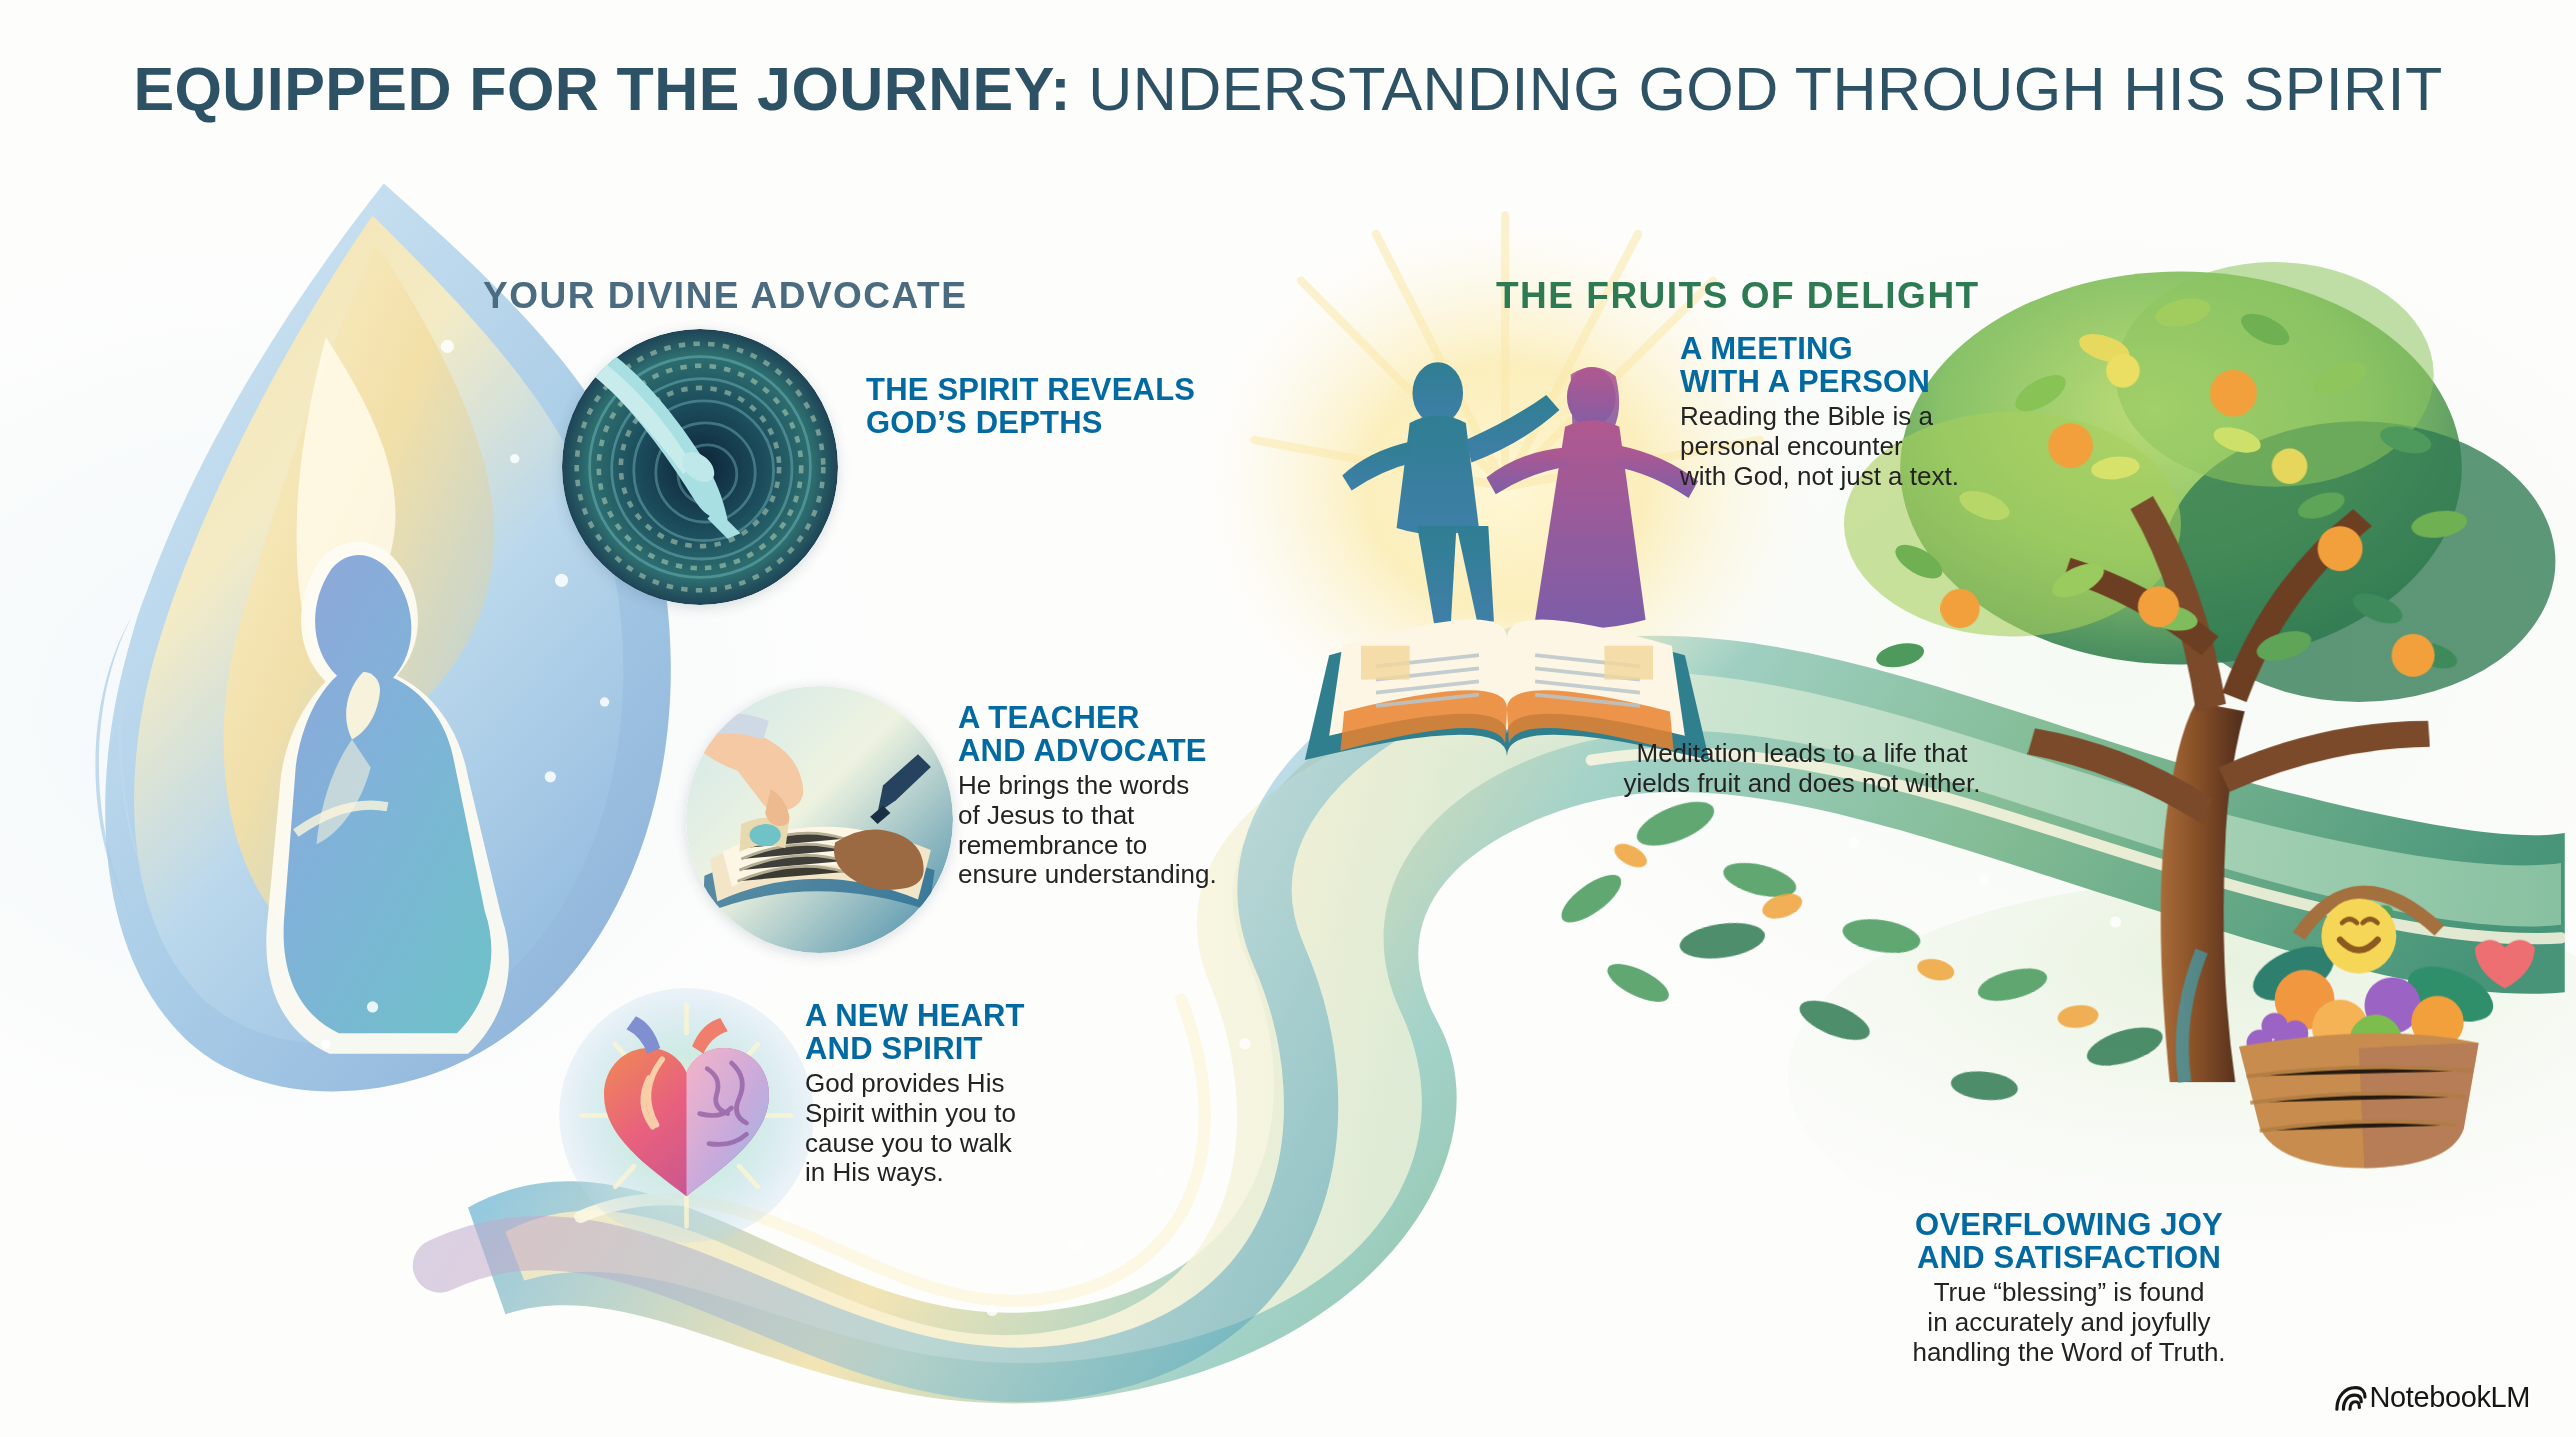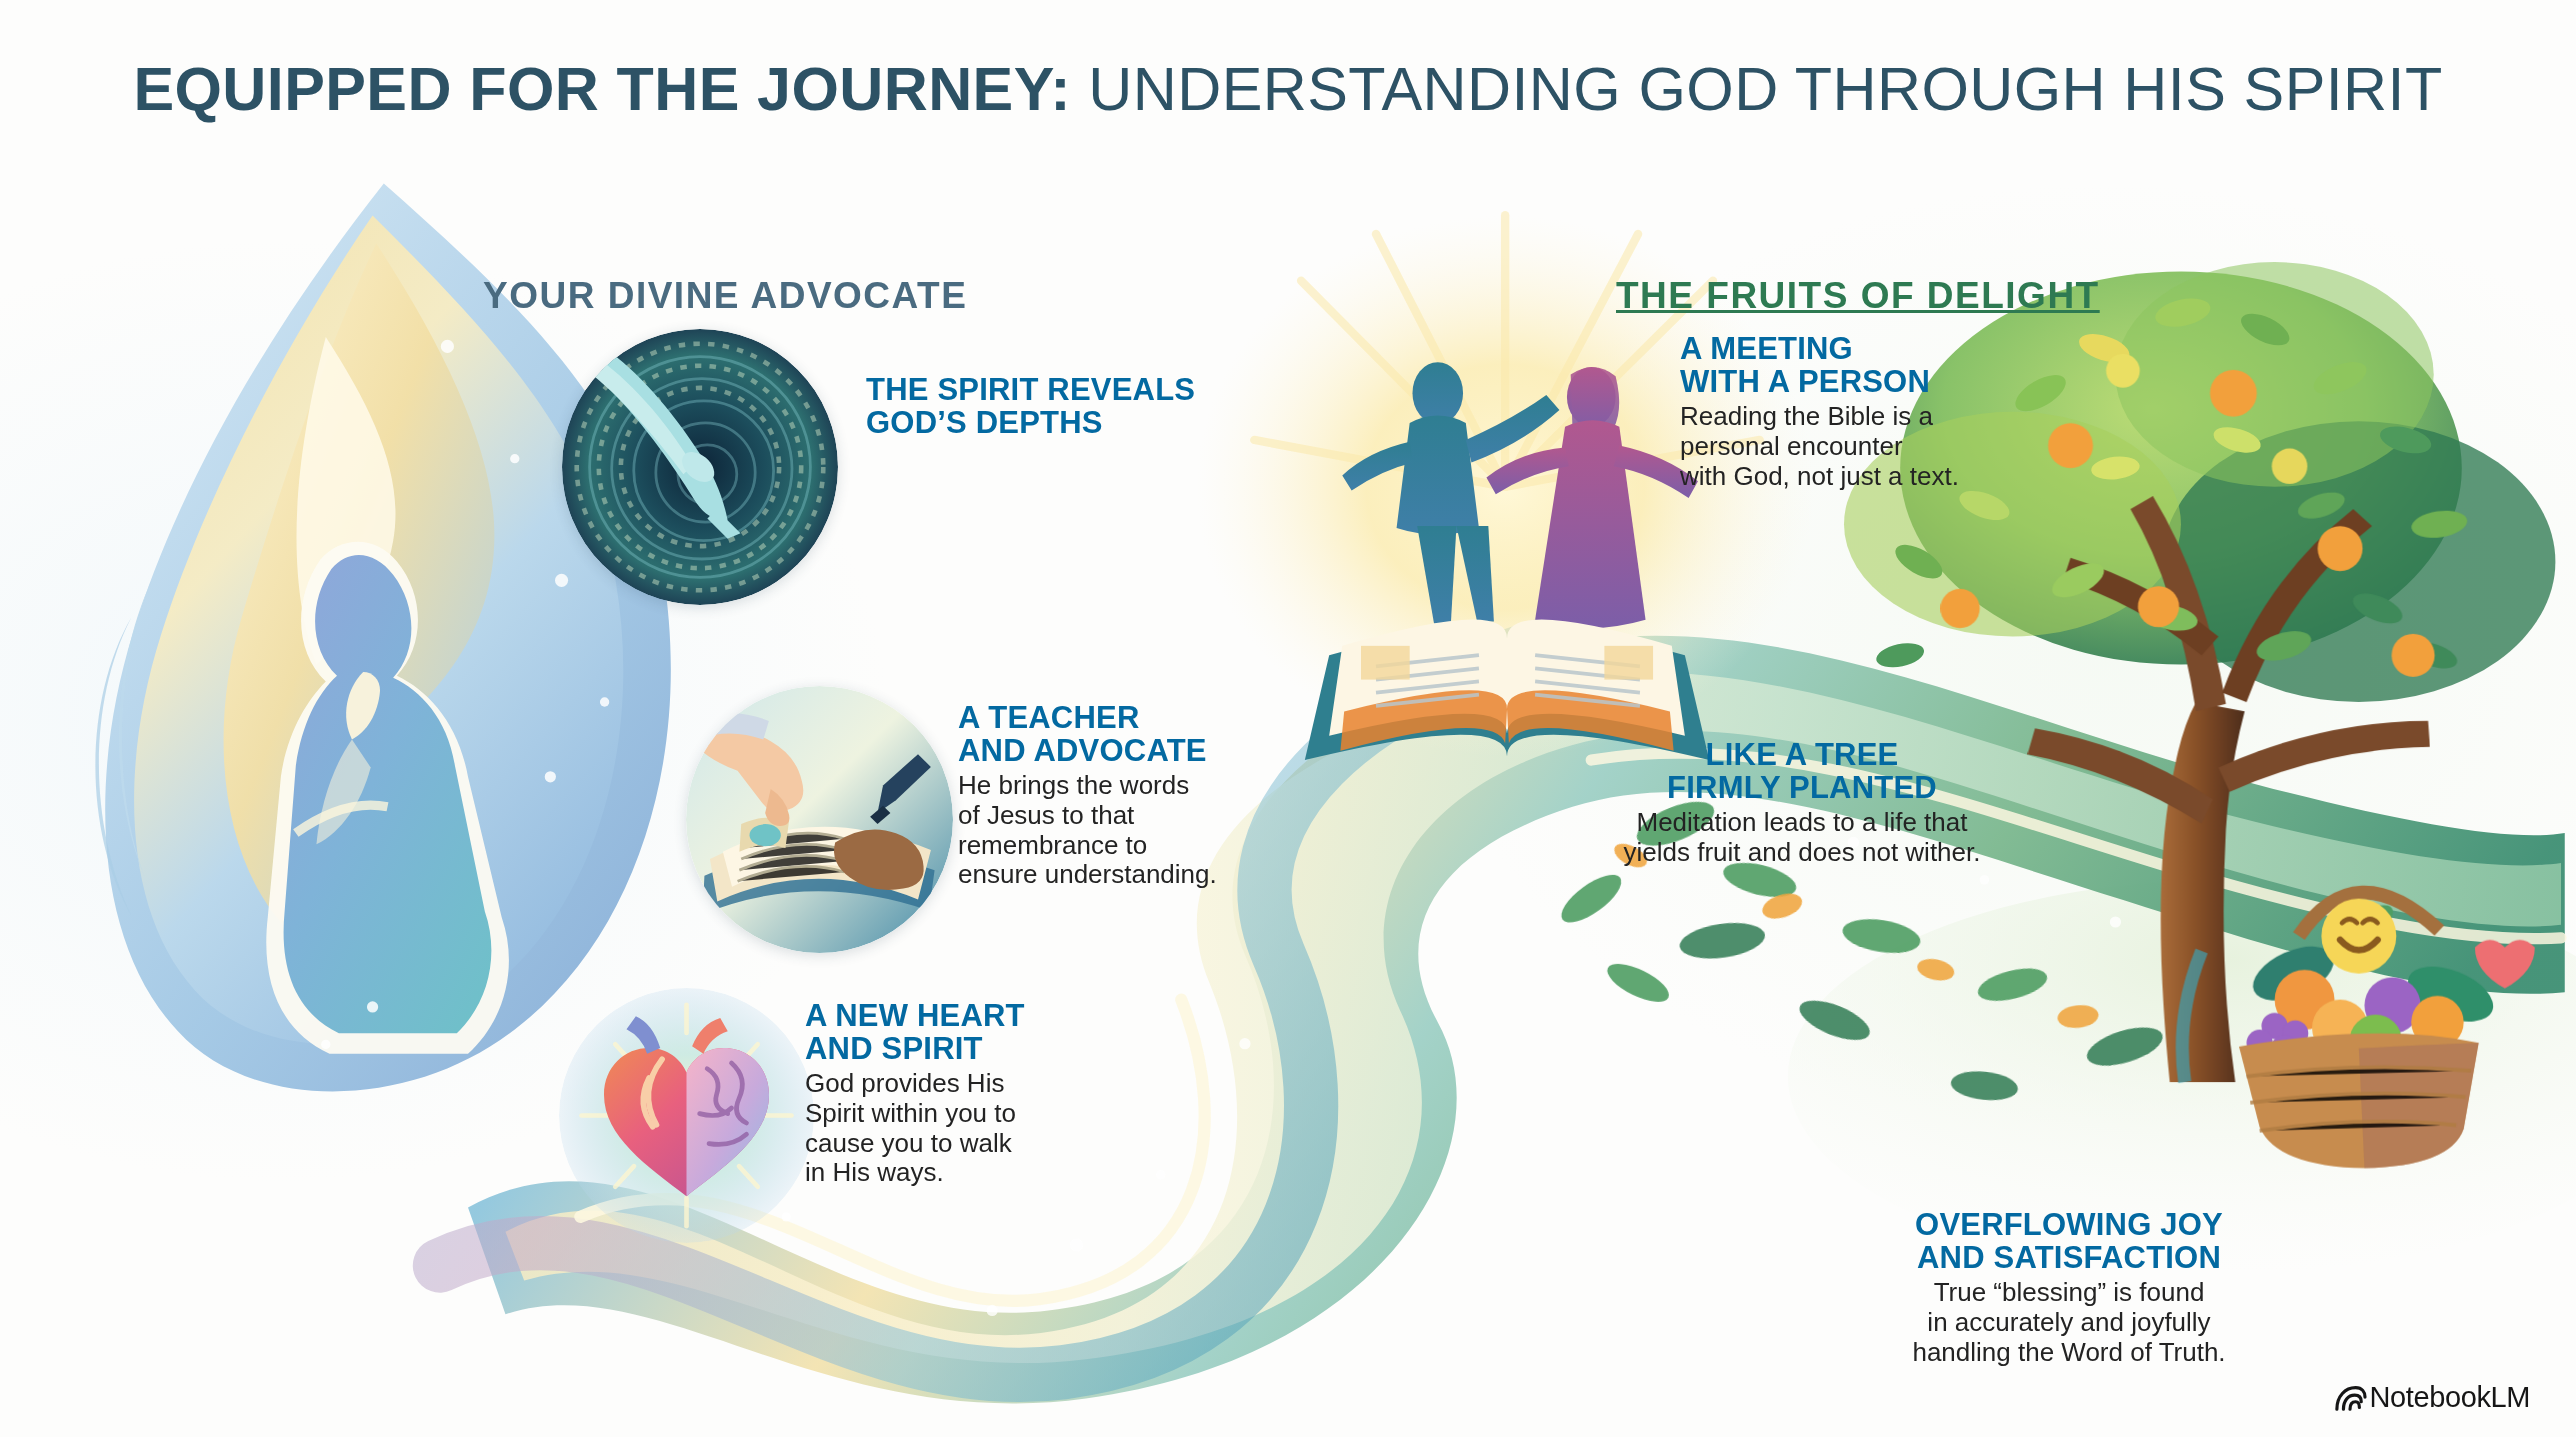--- a/index.html
+++ b/index.html
@@ -22,21 +22,21 @@
   .title .b{font-weight:bold;}
   .title .n{font-weight:normal;margin-top:10px;}
 
   .sect-h{
     position:absolute;font-size:37px;font-weight:bold;letter-spacing:1.5px;
     font-family:"Liberation Sans Narrow","Liberation Sans",sans-serif;
     white-space:nowrap;
     margin-top:46px;
   }
   #sec-left{left:483px;top:229px;color:#4a6b80;}
-  #sec-right{left:1616px;top:229px;color:#2e7a52;text-decoration:underline;}
+  #sec-right{left:1496px;top:229px;color:#2e7a52;}
 
   
   .blk{position:absolute;}
   .blk h3{
     margin:0 0 3.7px 0;font-size:31px;font-weight:bold;line-height:1.06;
     color:#0369a1;letter-spacing:0.2px;white-space:pre-line;
     font-family:"Liberation Sans Narrow","Liberation Sans",sans-serif;
   }
   .blk p{
     margin:0;font-size:26px;line-height:1.14;color:#232323;white-space:pre-line;
@@ -521,22 +521,20 @@
 
   <div class="blk" id="blk-meeting">
     <h3>A MEETING
 WITH A PERSON</h3>
     <p>Reading the Bible is a
 personal encounter
 with God, not just a text.</p>
   </div>
 
   <div class="blk" id="blk-tree">
-    <h3>LIKE A TREE
-FIRMLY PLANTED</h3>
     <p>Meditation leads to a life that
 yields fruit and does not wither.</p>
   </div>
 
   <div class="blk" id="blk-joy">
     <h3>OVERFLOWING JOY
 AND SATISFACTION</h3>
     <p>True “blessing” is found
 in accurately and joyfully
 handling the Word of Truth.</p>

